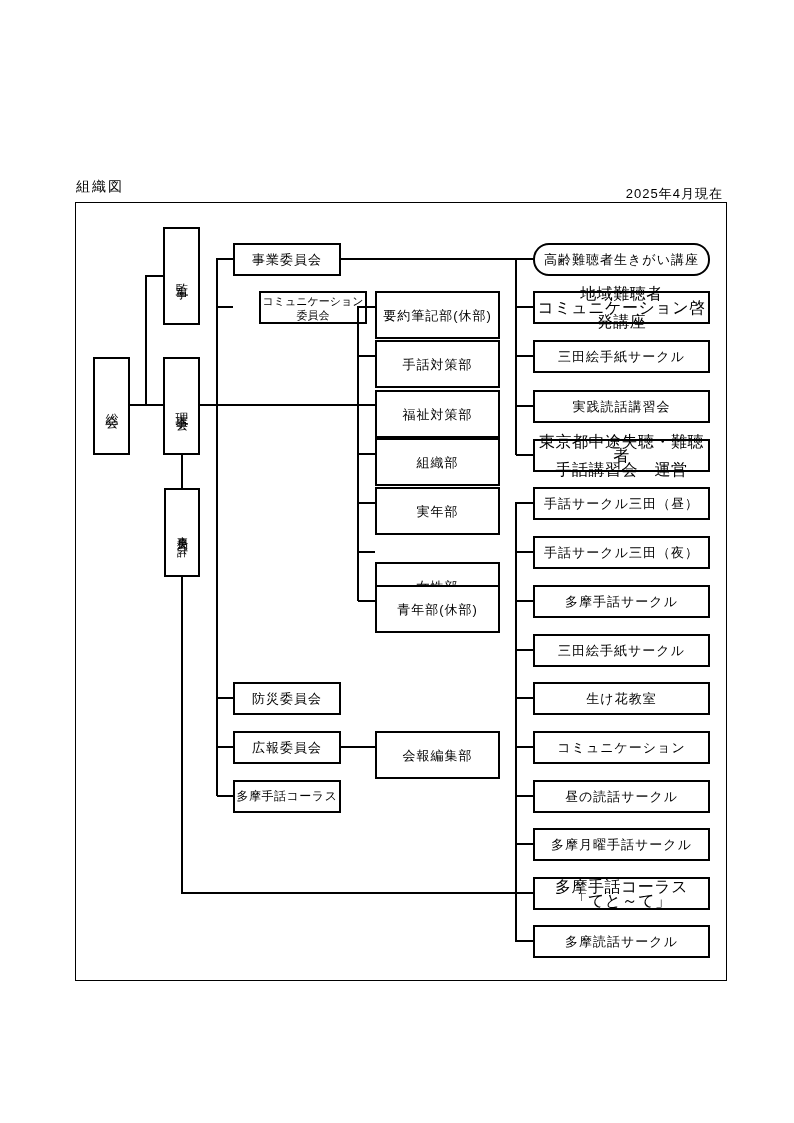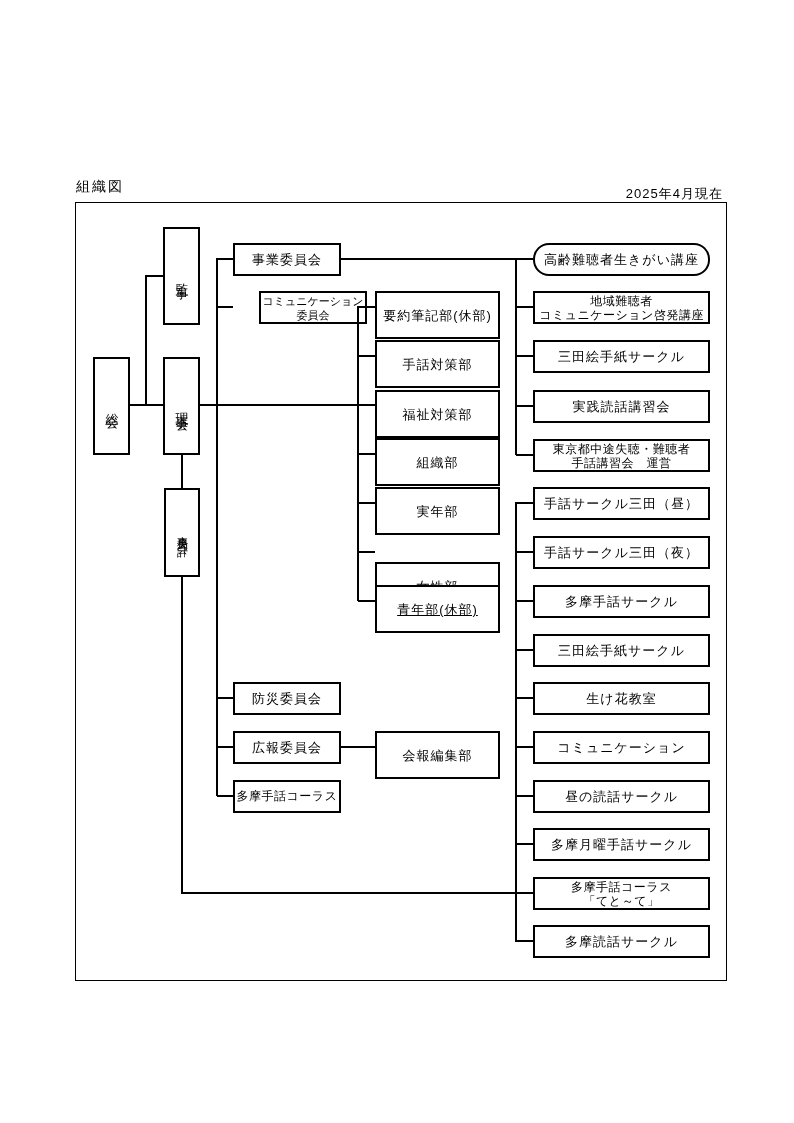--- a/index.html
+++ b/index.html
@@ -11,21 +11,21 @@
   .asof{position:absolute;left:0;top:185px;width:723px;text-align:right;font-size:13px;letter-spacing:1px;}
   .frame{position:absolute;left:75px;top:202px;width:652px;height:779px;border:1.5px solid #000;box-sizing:border-box;}
   .node{
     position:absolute;border:2px solid #000;background:#fff;box-sizing:border-box;
     display:flex;align-items:center;justify-content:center;text-align:center;
     font-size:13px;letter-spacing:1px;line-height:15px;white-space:pre-line;
   }
   .cw{left:233px;width:108px;height:33px;}
   .dw{left:375px;width:125px;height:48px;}
   .rw{left:533px;width:177px;height:33px;}
-  .two{font-size:12px;letter-spacing:0.5px;line-height:14px;}
+  .two{font-size:16px;letter-spacing:0.5px;line-height:14px;}
   .vert{
     writing-mode:vertical-rl;text-orientation:upright;
     letter-spacing:3px;font-size:13px;line-height:normal;
   }
   .hline,.vline{position:absolute;background:#000;}
   .hline{height:1.5px;}
   .vline{width:1.5px;}
 </style>
 </head>
 <body>
@@ -46,21 +46,21 @@
 <div class="node cw" style="top:682px;">防災委員会</div>
 <div class="node cw" style="top:731px;">広報委員会</div>
 <div class="node cw" style="top:780px;font-size:12px;letter-spacing:0.5px;">多摩手話コーラス</div>
 
 <div class="node dw" style="top:291px;">要約筆記部(休部)</div>
 <div class="node dw" style="top:340px;">手話対策部</div>
 <div class="node dw" style="top:390px;">福祉対策部</div>
 <div class="node dw" style="top:438px;">組織部</div>
 <div class="node dw" style="top:487px;">実年部</div>
 <div class="node dw" style="top:536px;margin-top:26px;">女性部</div>
-<div class="node dw" style="top:585px;text-decoration:underline;">青年部(休部)</div>
+<div class="node dw" style="top:585px;">青年部(休部)</div>
 <div class="node dw" style="top:731px;">会報編集部</div>
 
 <div class="node rw" style="top:243px;border-radius:16px;">高齢難聴者生きがい講座</div>
 <div class="node rw two" style="top:291px;">地域難聴者
 コミュニケーション啓発講座</div>
 <div class="node rw" style="top:340px;">三田絵手紙サークル</div>
 <div class="node rw" style="top:390px;">実践読話講習会</div>
 <div class="node rw two" style="top:439px;">東京都中途失聴・難聴者
 手話講習会　運営</div>
 

